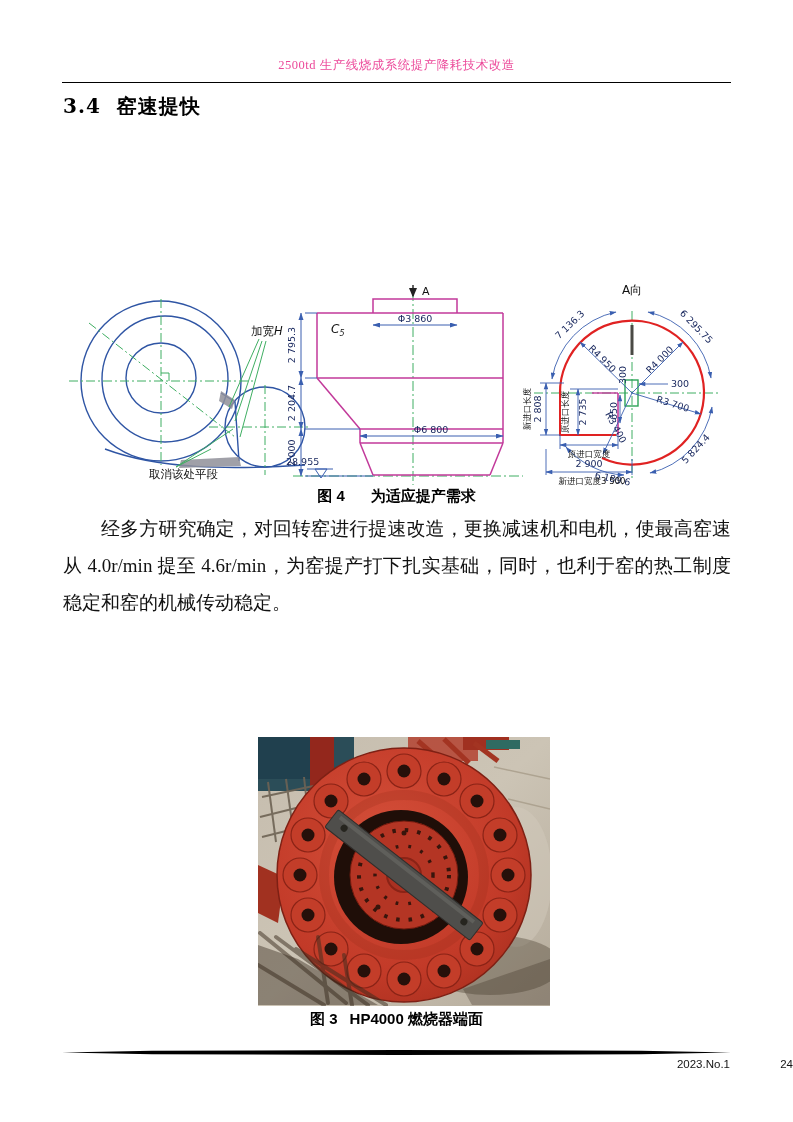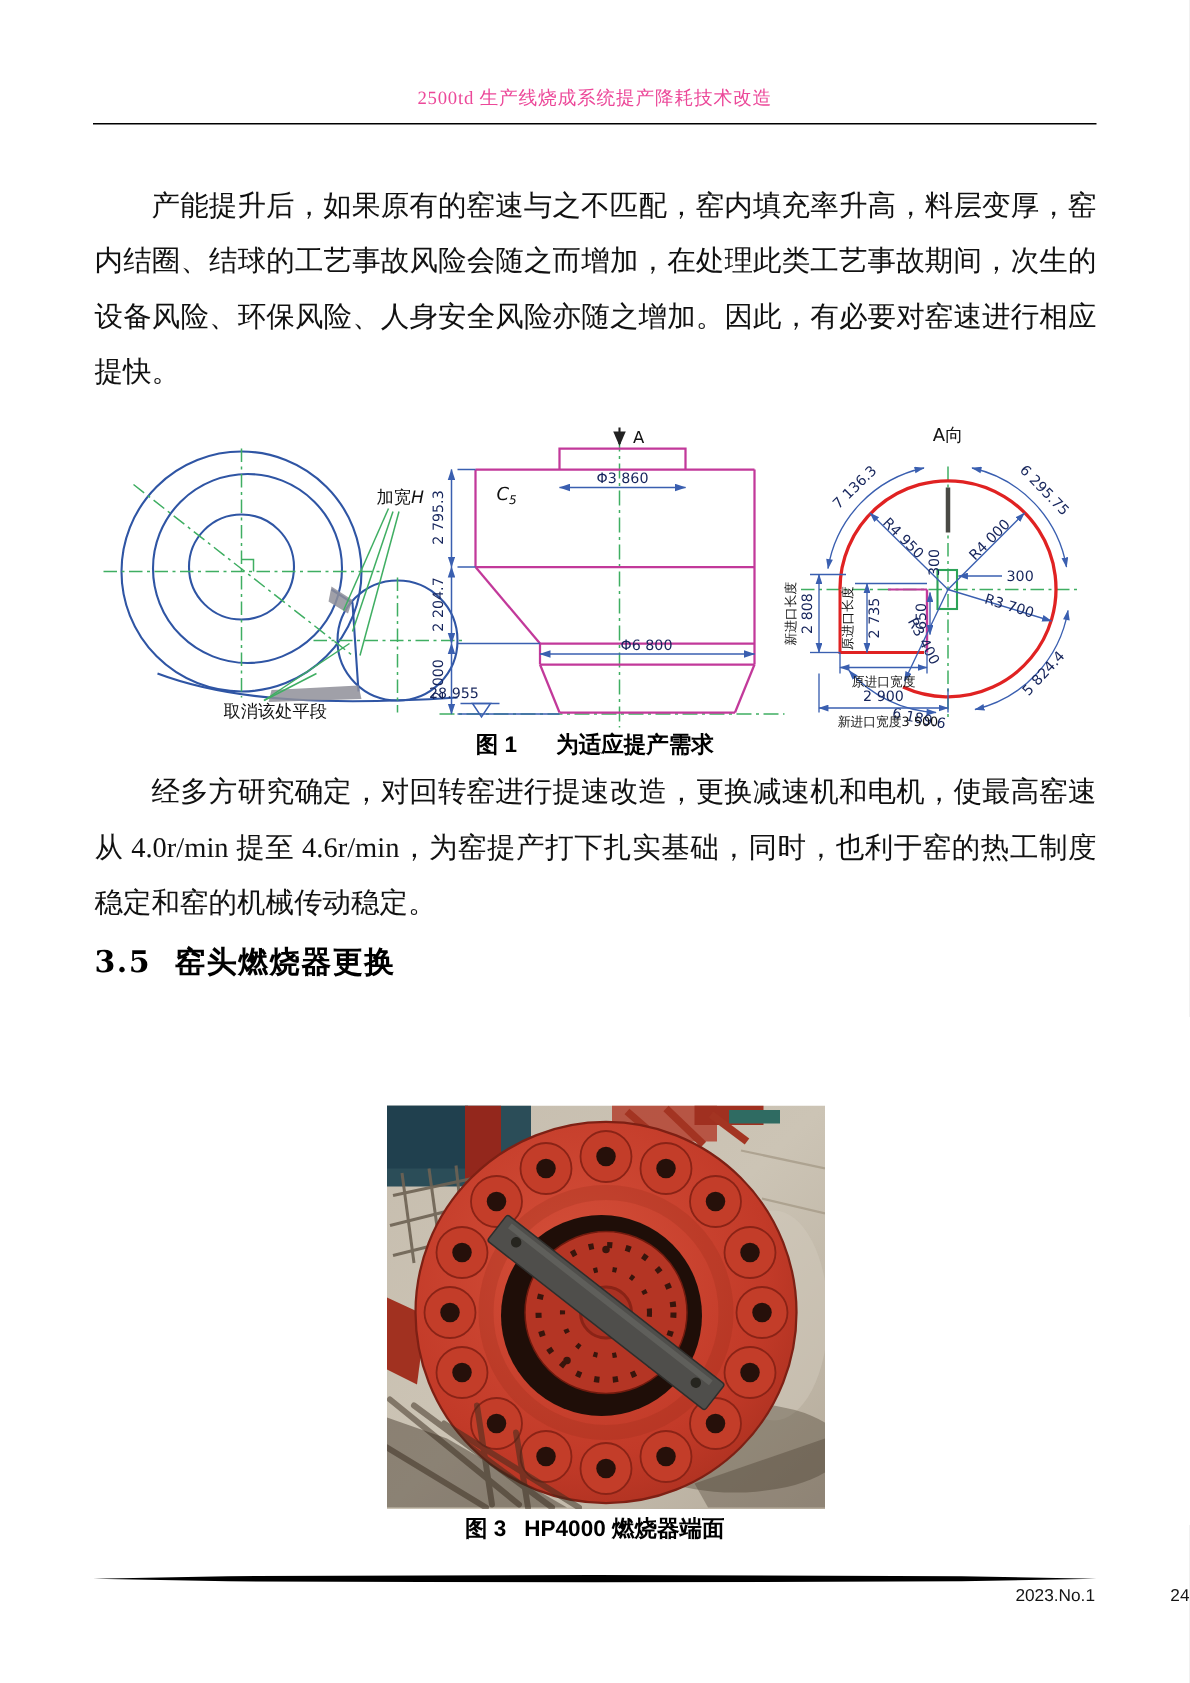--- a/index.html
+++ b/index.html
@@ -31,21 +31,23 @@
   .smalllbl{fill:#111;font-size:8.5px;}
 </style>
 </head>
 <body>
 
 <div class="page">
 
   <div class="header-title">2500td 生产线烧成系统提产降耗技术改造</div>
   <div class="header-rule"></div>
 
-  <p class="para" style="top:119px;">产能提升后，如果原有的窑速与之不匹配，窑内填充率升高，料层变厚，窑内结圈、结球的工艺事故风险会随之而增加，在处理此类工艺事故期间，次生的设备风险、环保风险、人身安全风险亦随之增加。因此，有必要对窑速进行相应提快。</p>
+  <div class="sec-heading" style="top:93px;">
+    <span class="num">3.4</span><span class="ttl">窑速提快</span>
+  </div>
 
   <svg class="figsvg" style="left:63px;top:297px;" width="247" height="183" viewBox="0 0 247 183">
     <g stroke="#2f55a4" stroke-width="1.4" fill="none">
       <circle cx="98" cy="84" r="80"></circle>
       <circle cx="102" cy="82" r="63"></circle>
       <circle cx="98" cy="81" r="35"></circle>
       <circle cx="202" cy="130" r="40"></circle>
       <path d="M 42,152 C 95,172 165,173 242,168"></path>
       <path d="M 158,96 L 172,105 L 176,164"></path>
     </g>
@@ -191,28 +193,25 @@
       <text x="21" y="126" transform="rotate(-90 21 126)" text-anchor="middle" class="dimtxt" font-size="8.5">2 808</text>
       <text x="48" y="129" transform="rotate(-90 48 129)" text-anchor="middle" class="smalllbl">原进口长度</text>
       <text x="66" y="129" transform="rotate(-90 66 129)" text-anchor="middle" class="dimtxt" font-size="8.5">2 735</text>
       <text x="69" y="174" text-anchor="middle" class="smalllbl">原进口宽度</text>
       <text x="69" y="184" text-anchor="middle" class="dimtxt" font-size="9">2 900</text>
       <text x="72" y="201" text-anchor="middle" class="smalllbl" font-size="9">新进口宽度3 500</text>
     </g>
   </svg>
 
   <div class="caption" style="top:487px;">
-    <span>图 1</span><span class="gap-wide">为适应提产需求</span>
+    <span>图 4</span><span class="gap-wide">为适应提产需求</span>
   </div>
 
   <p class="para" style="top:510px;">经多方研究确定，对回转窑进行提速改造，更换减速机和电机，使最高窑速从 4.0r/min 提至 4.6r/min，为窑提产打下扎实基础，同时，也利于窑的热工制度 稳定和窑的机械传动稳定。</p>
 
-  <div class="sec-heading" style="top:628px;">
-    <span class="num">3.5</span><span class="ttl">窑头燃烧器更换</span>
-  </div>
 
   <svg class="figsvg" style="left:258px;top:737px;" width="292" height="269" viewBox="0 0 292 269">
     <defs>
       <linearGradient id="phGround" x1="0" y1="0" x2="1" y2="1">
         <stop offset="0" stop-color="#c6bdae"></stop>
           <stop offset="0.5" stop-color="#ccc4b5"></stop>
           <stop offset="1" stop-color="#b5ab9b"></stop>
       </linearGradient>
       <radialGradient id="phDisc" cx="0.42" cy="0.38" r="0.78">
         <stop offset="0" stop-color="#d5503a"></stop>

